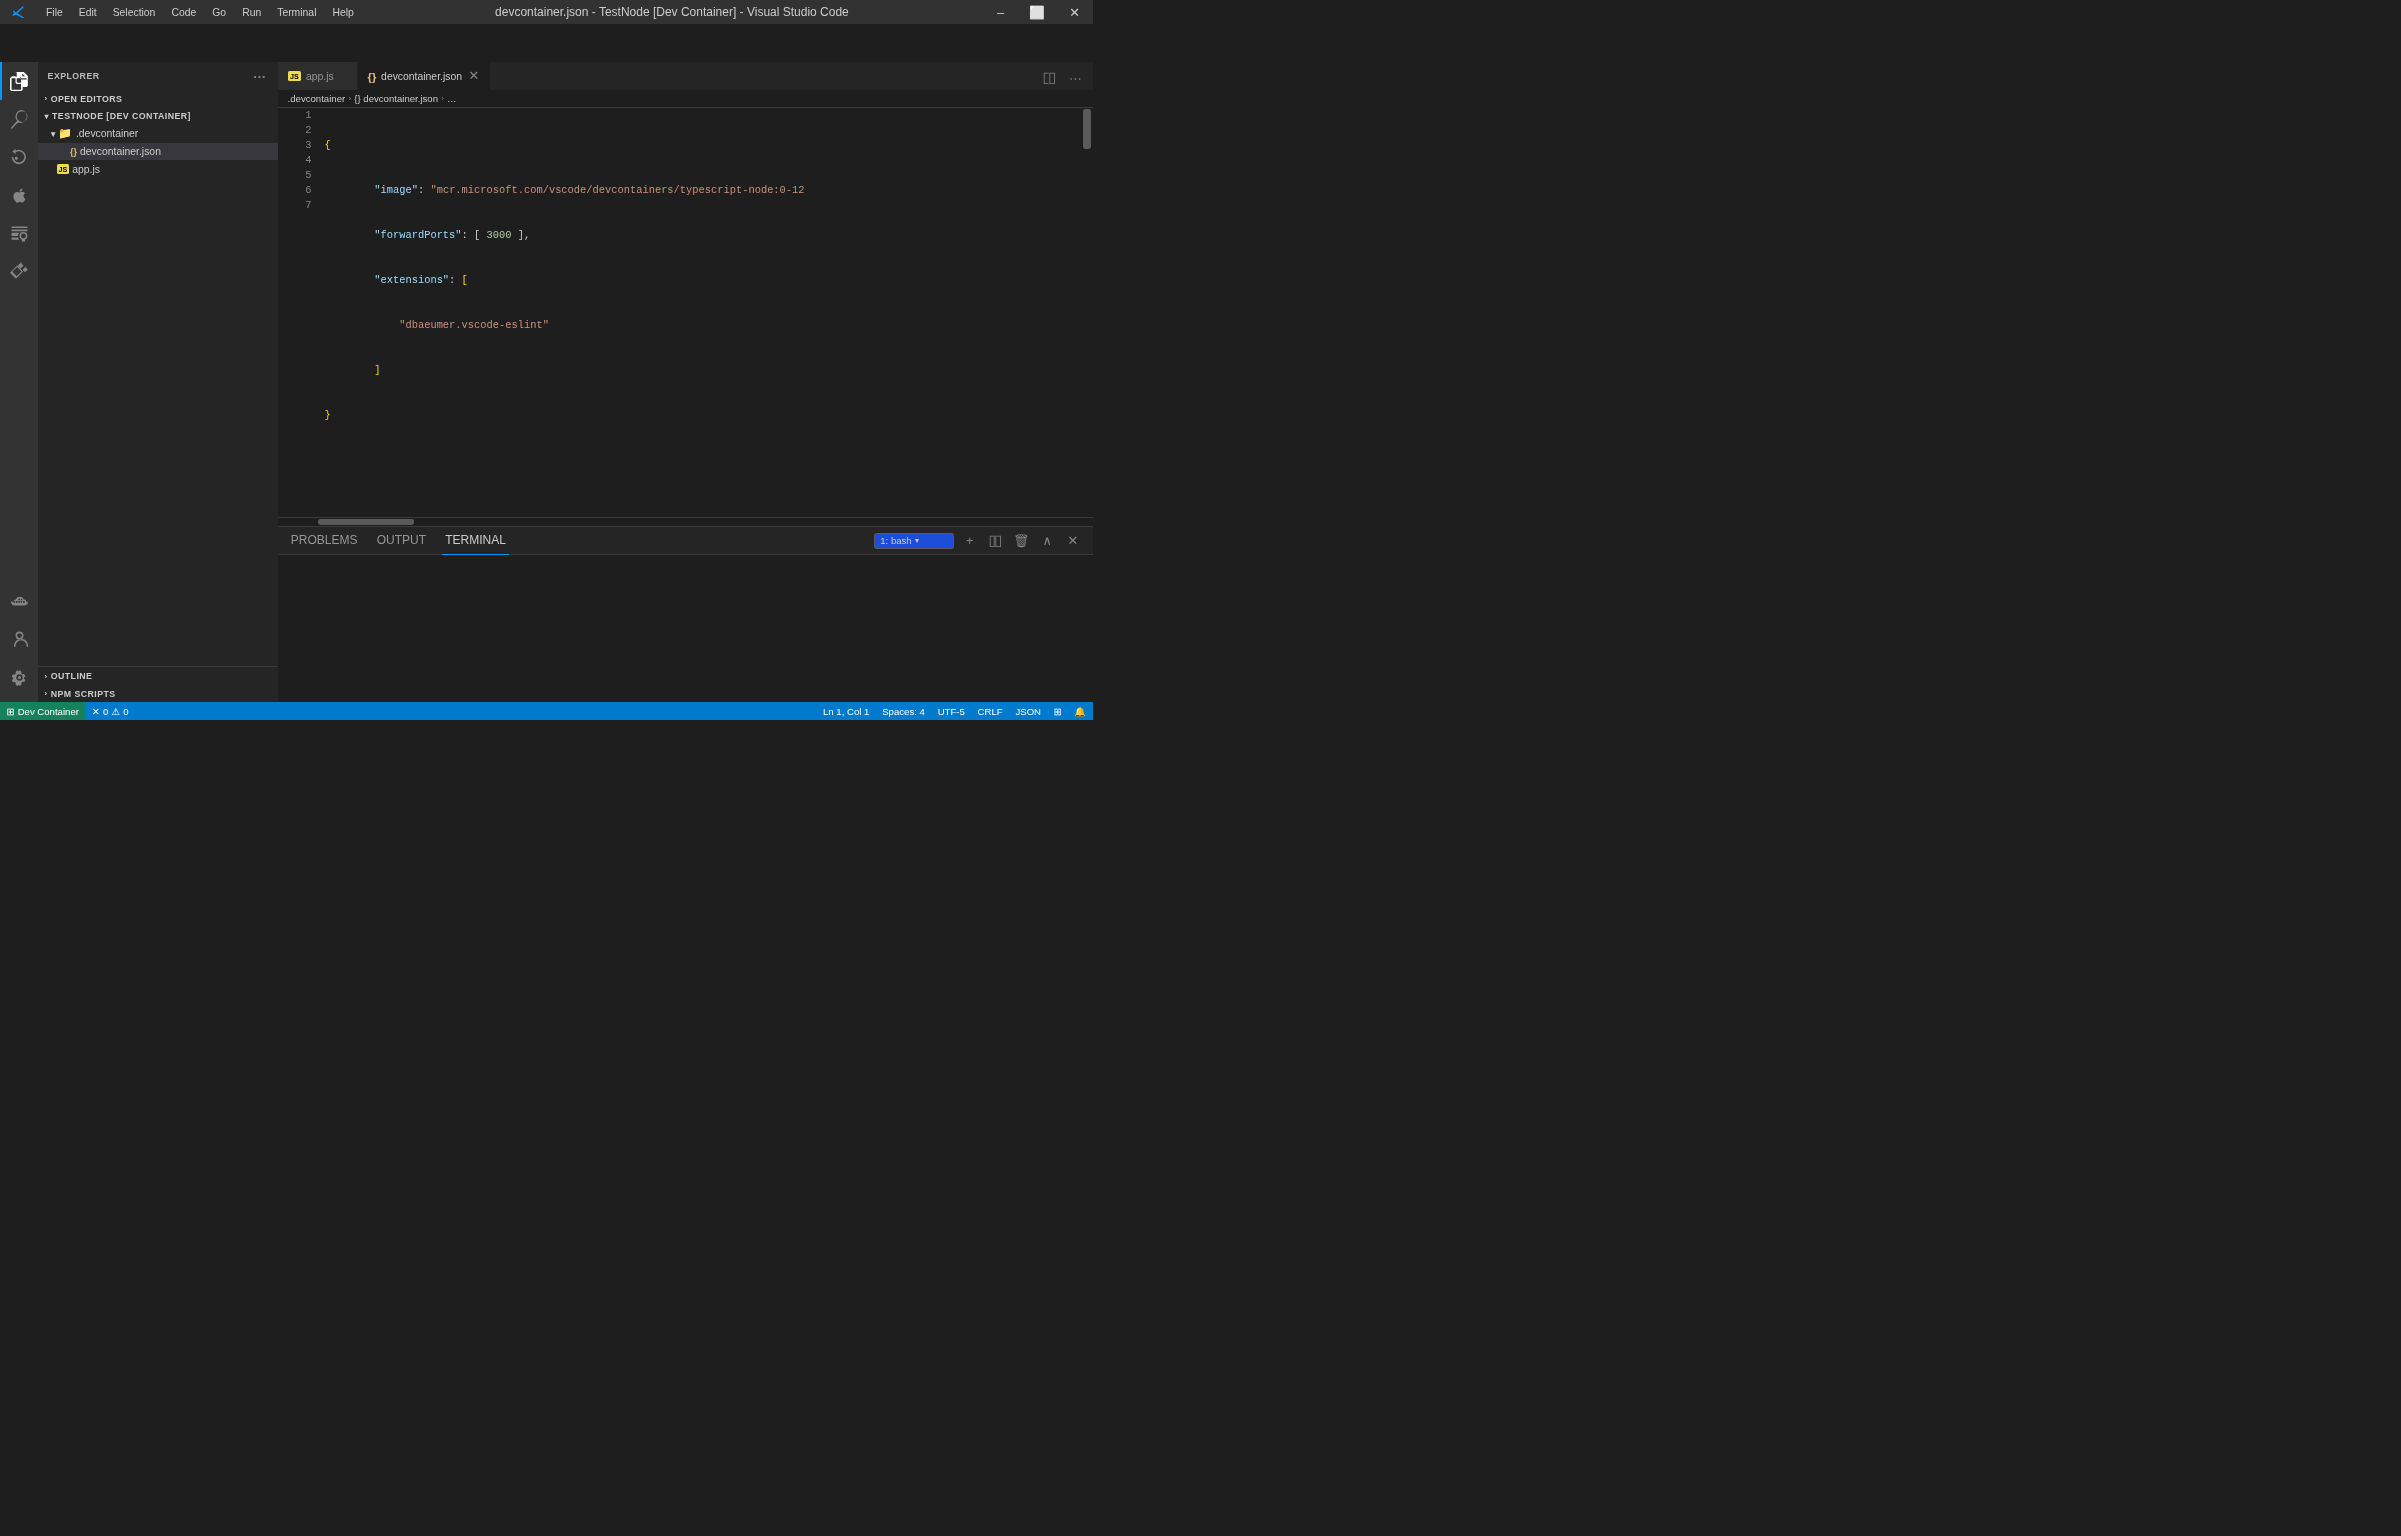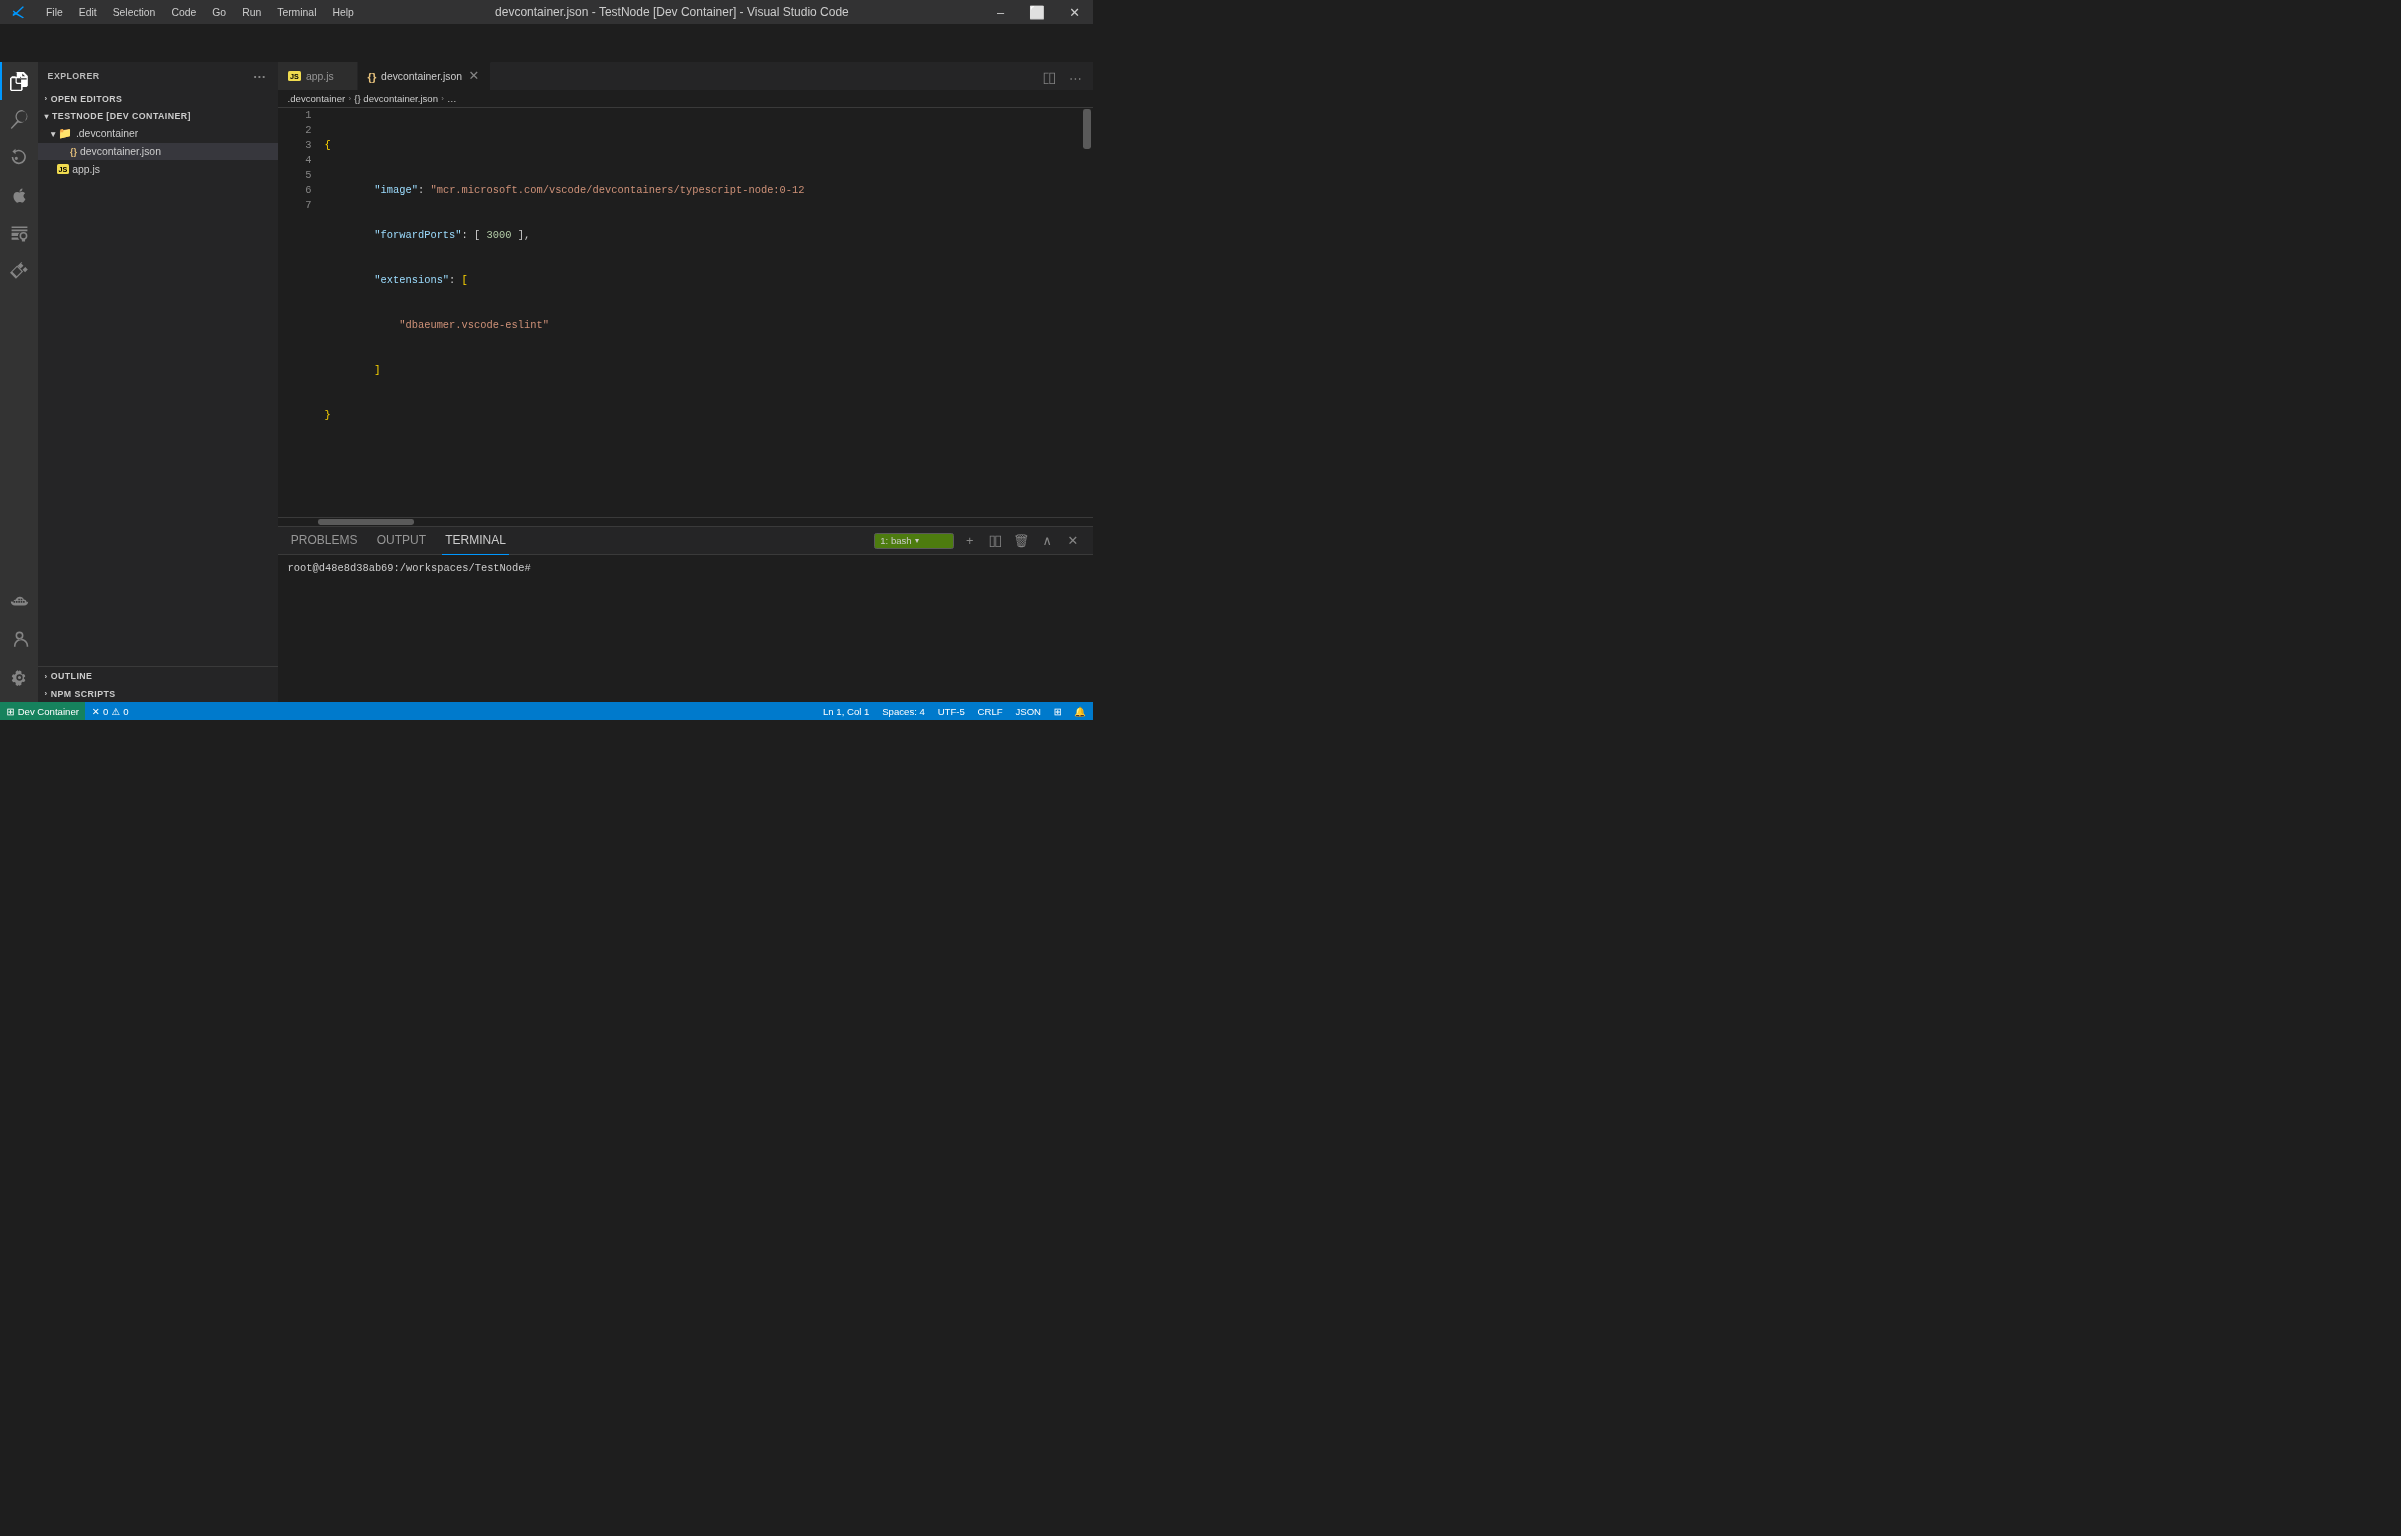--- a/index.html
+++ b/index.html
@@ -397,21 +397,21 @@
       justify-content: center;
       font-size: 12.8px;
       cursor: pointer;
       color: #858585;
       border-radius: 2.4px;
     }
     .panel-dropdown {
       display: flex;
       align-items: center;
       gap: 3.2px;
-      background: #4d7c0f;
+      background: #1d4ed8;
       border: 0.8px solid #5a5a5a;
       border-radius: 2.4px;
       padding: 1.6px 4.8px;
       font-size: 9.6px;
       cursor: pointer;
       color: #cccccc;
       min-width: 80px;
     }
 
     .terminal-content {
@@ -692,23 +692,20 @@
           <div class="panel-action-btn">
             <svg width="12.8" height="12.8" viewBox="0 0 16 16" fill="currentColor">
               <path d="M1 1h6v14H1zm7 0h7v14H8zM2 2v12h4V2zm7 0v12h5V2z"></path>
             </svg>
           </div>
           <div class="panel-action-btn">🗑</div>
           <div class="panel-action-btn">∧</div>
           <div class="panel-action-btn">✕</div>
         </div>
       </div>
-      <div class="terminal-content">
-        <span>root@d48e8d38ab69:/workspaces/TestNode#</span>
-      </div>
     </div>
 
   </div>
 </div>
 
 <div class="statusbar">
   <div class="statusbar-left">
     <div class="statusbar-dev">
       <span>⊞</span>
       <span>Dev Container</span>

